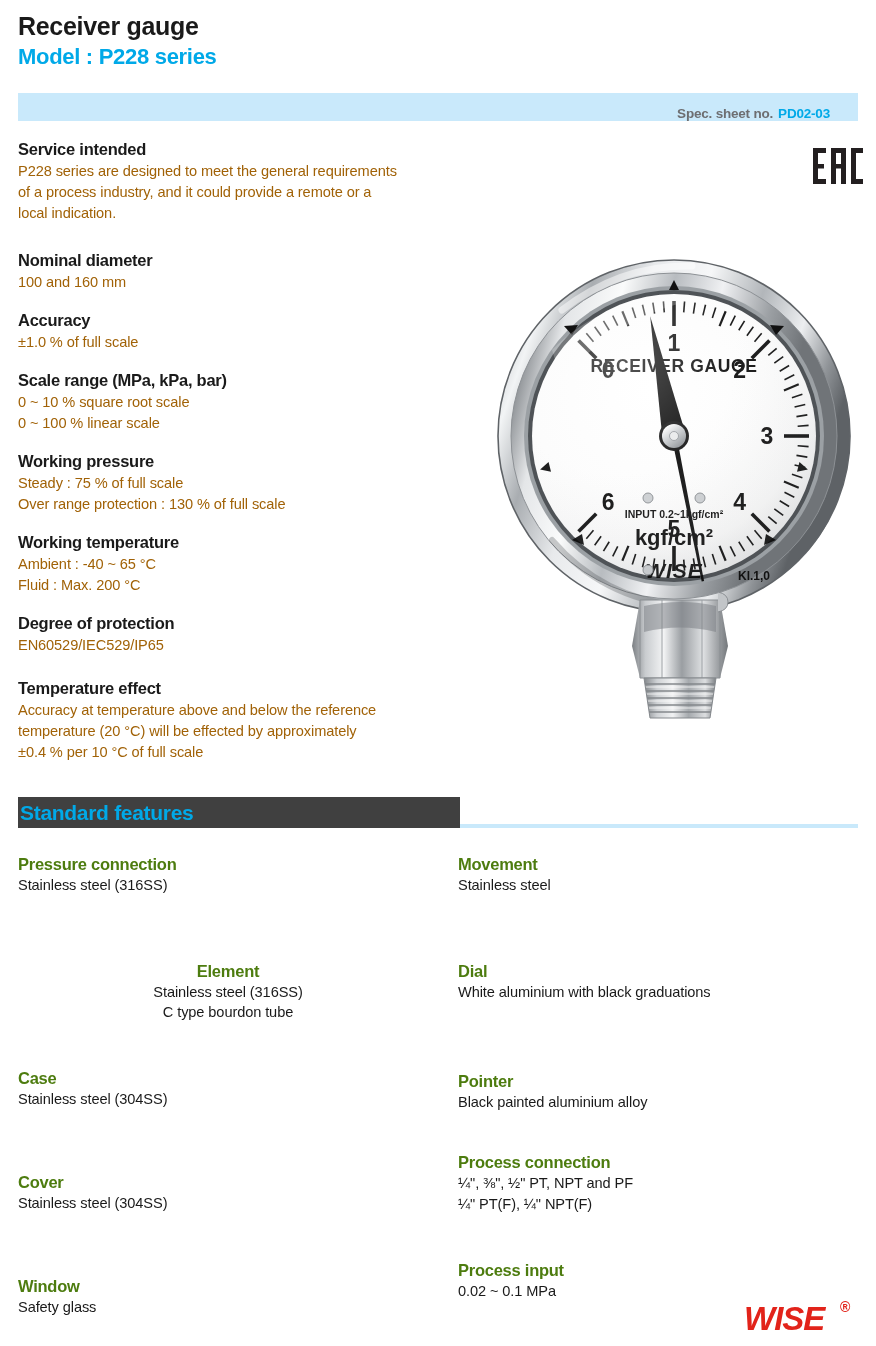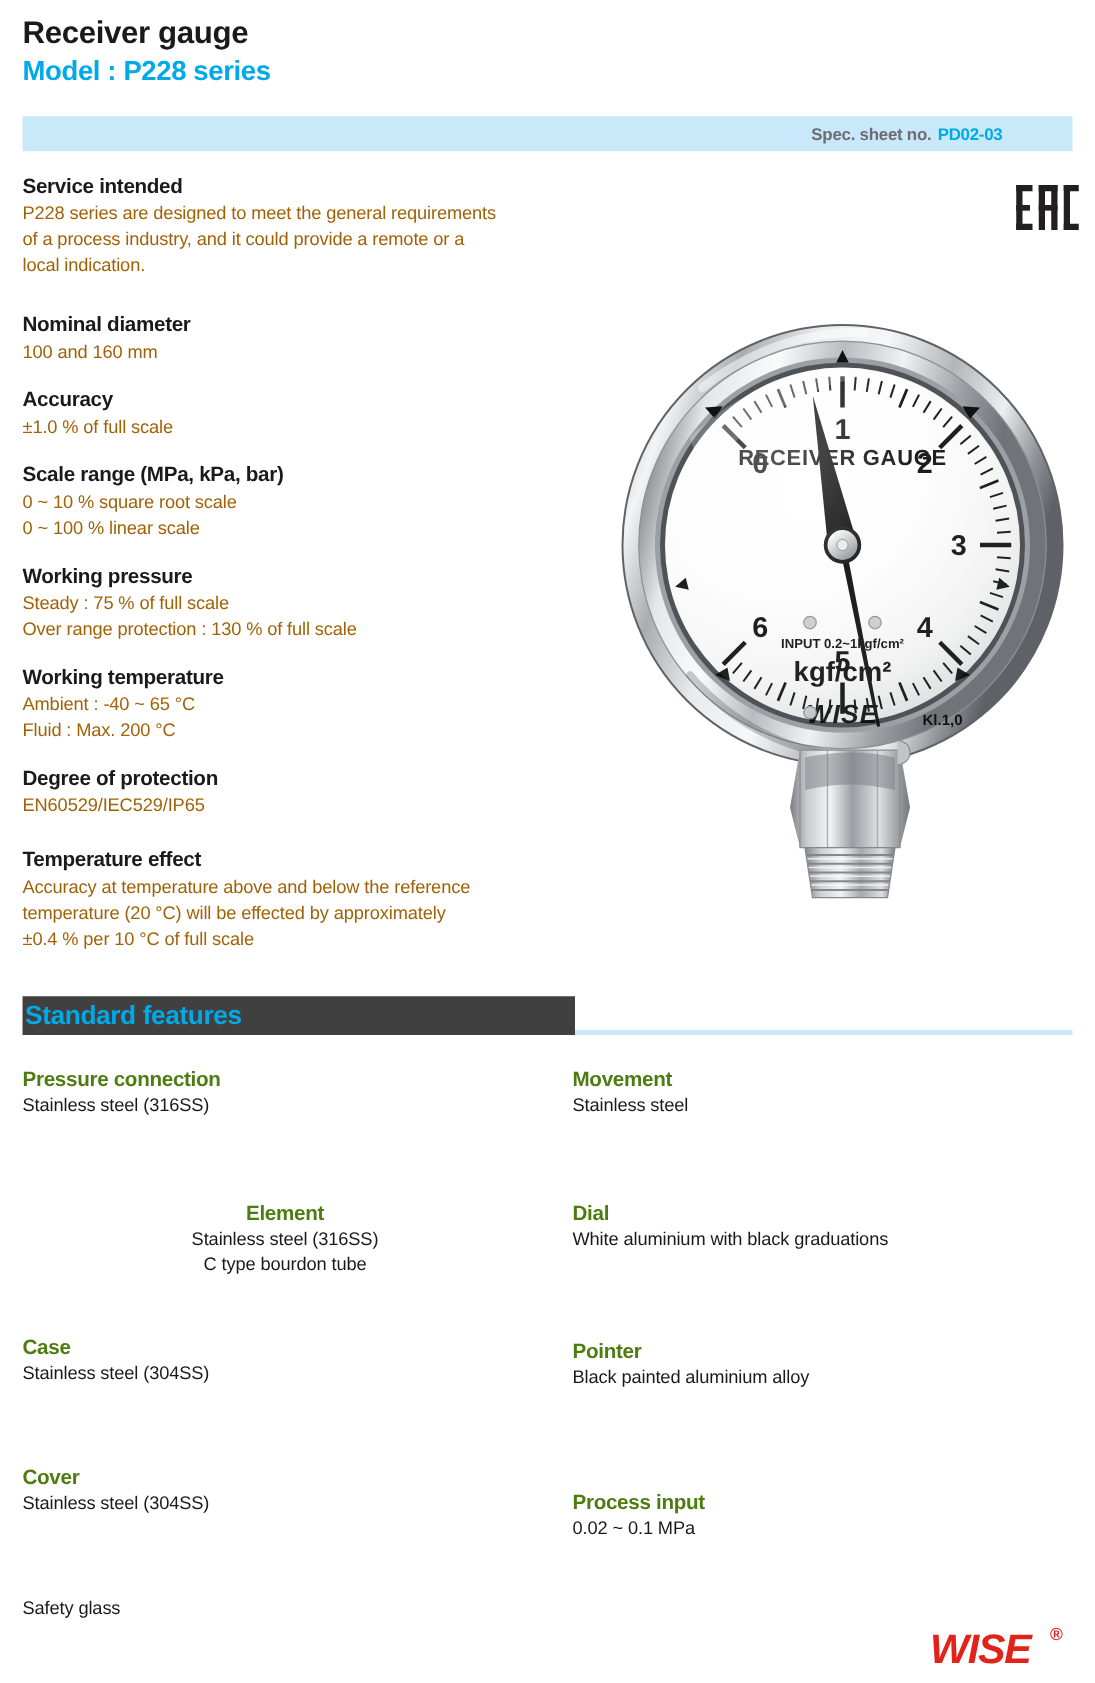--- a/index.html
+++ b/index.html
@@ -39,24 +39,24 @@
   }
 
   .spec-bar {
     position: absolute;
     left: 18px;
     top: 93px;
     width: 840px;
     height: 28px;
     background: #c9e9fb;
     display: flex;
-    align-items: center;
+    align-items: flex-end;
     justify-content: flex-end;
     box-sizing: border-box;
-    padding-right: 56px;
+    padding-right: 28px;
   }
   .spec-bar-label {
     font-size: 13.5px;
     font-weight: bold;
     color: #6d6e71;
     letter-spacing: -0.2px;
   }
   .spec-bar-value {
     font-size: 13.5px;
     font-weight: bold;
@@ -521,42 +521,50 @@
     <div class="feat-h">Case</div>
     <div class="feat-p">Stainless steel (304SS)</div>
   </div>
 
   <div class="feat-block" style="margin-bottom:63px;">
     <div class="feat-h">Cover</div>
     <div class="feat-p">Stainless steel (304SS)</div>
   </div>
 
   <div class="feat-block">
+    <div class="feat-h">Window</div>
     <div class="feat-p">Safety glass</div>
   </div>
 
 </div>
 
 <div class="feat-col-right">
 
   <div class="feat-block" style="margin-bottom:66px;">
     <div class="feat-h">Movement</div>
     <div class="feat-p">Stainless steel</div>
   </div>
 
   <div class="feat-block" style="margin-bottom:70px;">
     <div class="feat-h">Dial</div>
     <div class="feat-p">White aluminium with black graduations</div>
   </div>
 
-  <div class="feat-block" style="margin-bottom:80px;">
+  <div class="feat-block" style="margin-bottom:40px;">
     <div class="feat-h">Pointer</div>
     <div class="feat-p">Black painted aluminium alloy</div>
   </div>
 
+  <div class="feat-block" style="margin-bottom:46px;">
+    <div class="feat-h">Process connection</div>
+    <div class="feat-p">
+      <span>¼", ⅜", ½" PT, NPT and PF</span><br>
+      <span>¼" PT(F), ¼" NPT(F)</span>
+    </div>
+  </div>
 
   <div class="feat-block">
     <div class="feat-h">Process input</div>
     <div class="feat-p">0.02 ~ 0.1 MPa</div>
   </div>
 
 </div>
 
 <div class="wise-logo">
   <svg viewBox="0 0 118 42" width="118" height="42" aria-hidden="true">

